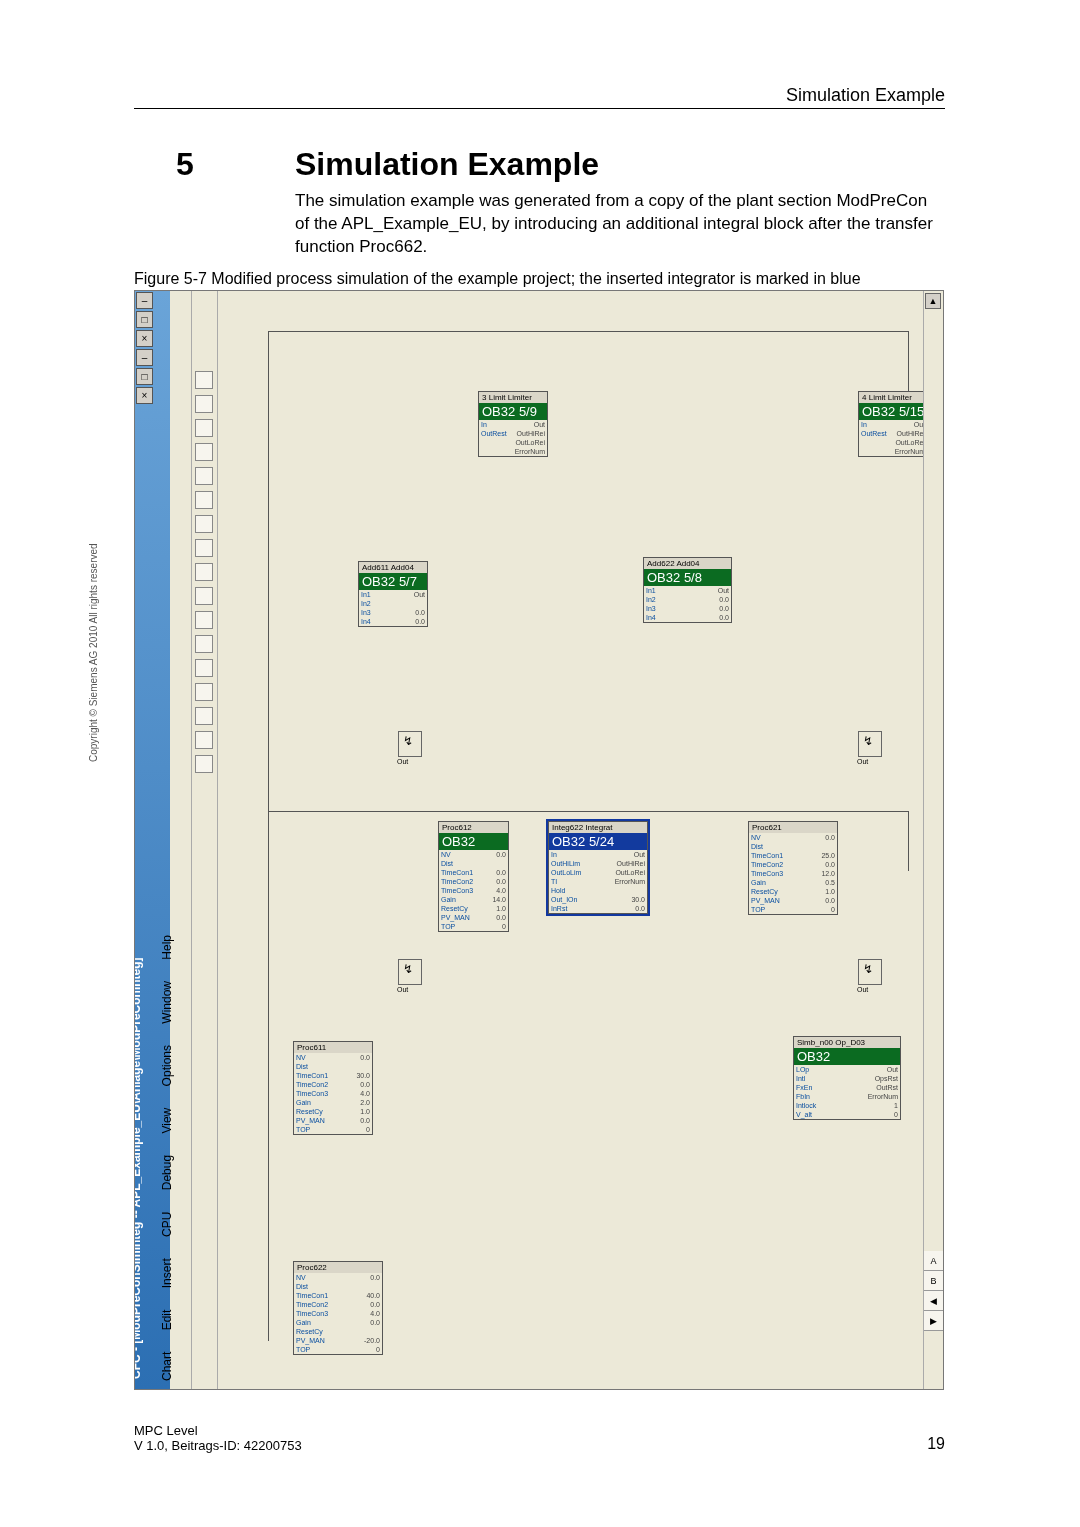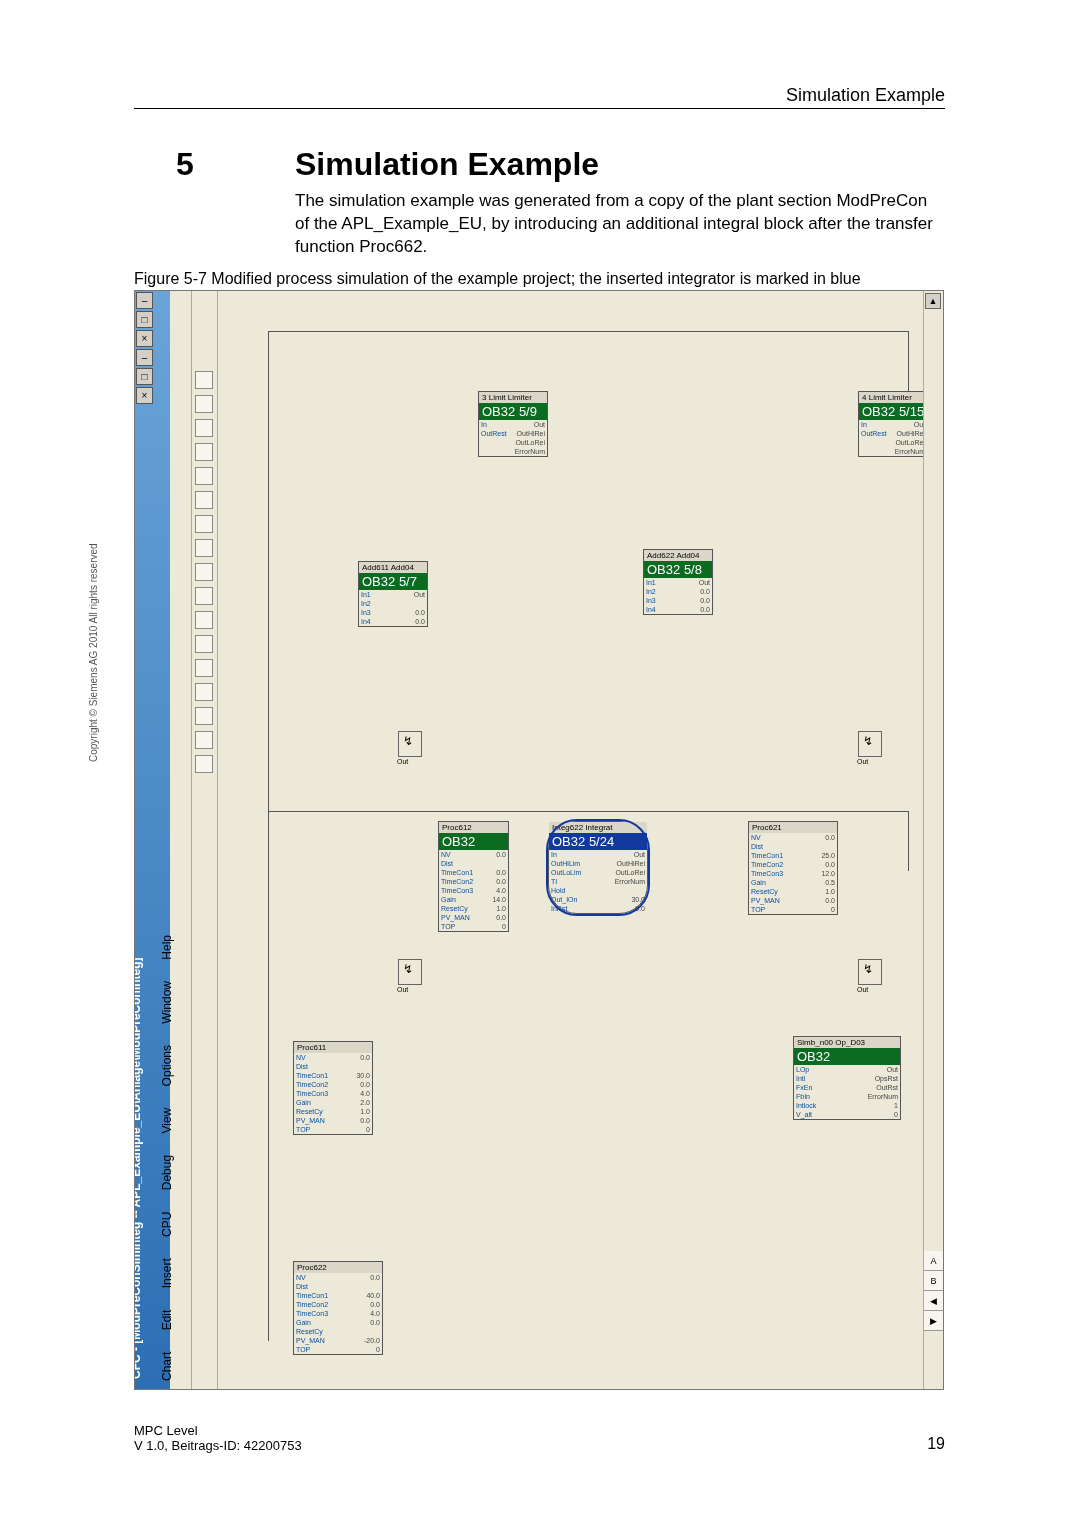--- a/index.html
+++ b/index.html
@@ -47,21 +47,21 @@
 
   
   .blk { position:absolute; background:#ece9d8; border:1px solid #555; font-size:8px;margin-top:40px; }
   .blk .hd{ background:#dad6c8; padding:1px 3px; font-size:8px; white-space:nowrap; }
   .blk .grn{ background:#0b6b21; color:#fff; padding:1px 3px; font-size:13px; }
   .blk .row{ display:flex; justify-content:space-between; padding:0 2px; font-size:7px; line-height:9px;}
   .blk .row span:first-child{ color:#0a4fa0; }
   .blk .row span:last-child{ color:#444; }
 
   .blk.integ .grn{ background:#123a9e; }
-  .blk.integ { outline:2px solid #1238a0;border-radius:29px; }
+  .blk.integ { outline:2px solid #1238a0; }
 
   
   .hline{position:absolute;height:1px;background:#555;}
   .vline{position:absolute;width:1px;background:#555;}
 
   
   .ob{position:absolute;width:24px;height:26px;border:1px solid #666;background:#ece9d8;}
   .ob::before{content:"↯";position:absolute;left:4px;top:2px;font-size:12px;}
   .ob .lbl{position:absolute;left:-2px;top:26px;font-size:7px;}
 
@@ -370,21 +370,21 @@
         <div class="row">
             <span>In3</span>
             <span>0.0</span>
           </div>
         <div class="row">
             <span>In4</span>
             <span>0.0</span>
           </div>
       </div>
 
-      <div class="blk" style="left:425px;top:218px;width:70px">
+      <div class="blk" style="left:425px;top:226px;width:89px">
         <div class="hd"><span>Add622</span> <span>Add04</span></div>
         <div class="grn"><span>OB32</span>&nbsp;<span>5/8</span></div>
         <div class="row">
             <span>In1</span>
             <span>Out</span>
           </div>
         <div class="row">
             <span>In2</span>
             <span>0.0</span>
           </div>

